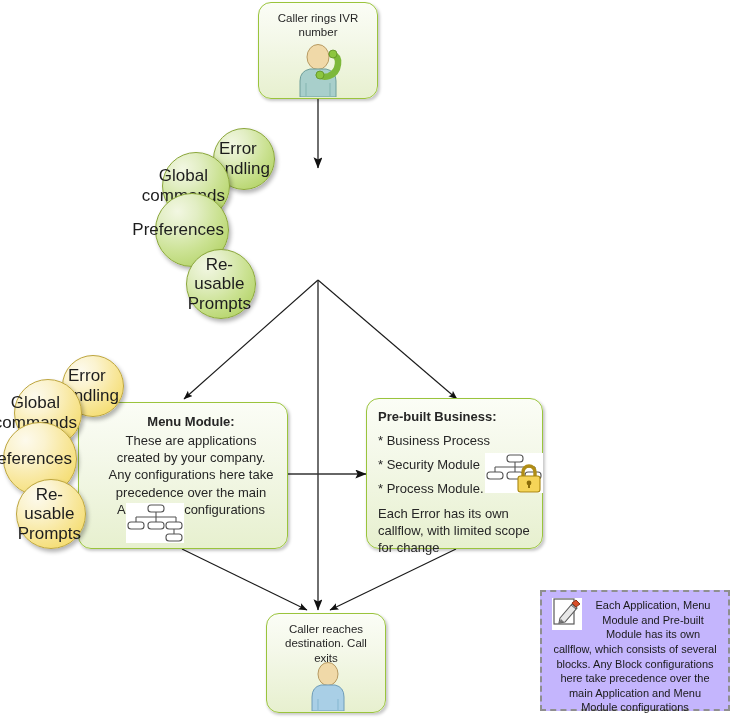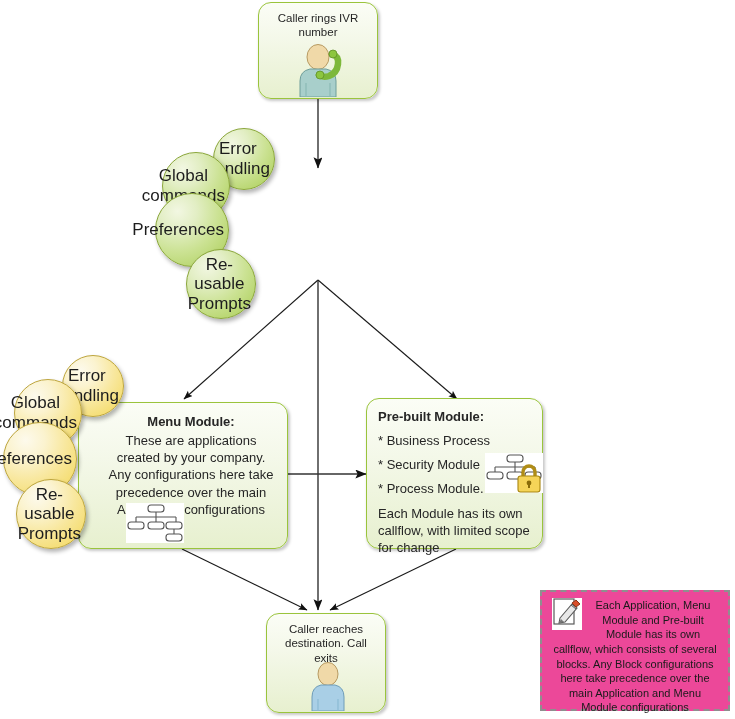--- a/index.html
+++ b/index.html
@@ -100,21 +100,21 @@
   
   .person-plate {
     position: absolute;
     z-index: 4;
   }
 
   
   #note {
     position: absolute;
     box-sizing: border-box;
-    background: #ec4899;
+    background: #c4b5fd;
     border: 2px dashed #8f8f8f;
     padding: 6px 8px 8px 8px;
     font-size: 11px;
     line-height: 1.33;
     text-align: center;
     color: #1a1a1a;
   }
   #note-icon {
     float: left;
     margin: 0 4px 0 2px;
@@ -240,25 +240,25 @@
   </div>
   <div class="bubble bubble-yellow" style="left:3px; top:422px; width:74px; height:74px;">
     <span>Preferences</span>
   </div>
   <div class="bubble bubble-yellow" style="left:16px; top:479px; width:70px; height:70px;">
     <span>Re-usable Prompts</span>
   </div>
 
   <div class="node" id="node-prebuilt-modules" style="left:366px; top:398px; width:177px; height:151px;">
     <div class="module-body" id="prebuilt-body">
-      <span class="node-title">Pre-built Module:</span>
+      <span class="node-title">Pre-built Business:</span>
       <span class="bullet">* Business Process</span>
       <span class="bullet">* Security Module</span>
       <span class="bullet">* Process Module.</span>
-      <span class="tail">Each Module has its own callflow, with limited scope for change</span>
+      <span class="tail">Each Error has its own callflow, with limited scope for change</span>
     </div>
     <div class="icon-plate" style="left:118px; top:54px; width:58px; height:40px;">
       <svg class="orgchart" width="58" height="40" viewBox="0 0 58 40">
         <g fill="#ffffff" stroke="#555555" stroke-width="1.1">
           <rect x="22" y="2" width="16" height="7" rx="3"></rect>
           <rect x="2" y="19" width="16" height="7" rx="3"></rect>
           <rect x="22" y="19" width="16" height="7" rx="3"></rect>
           <rect x="40" y="19" width="16" height="7" rx="3"></rect>
         </g>
         <g stroke="#555555" stroke-width="1.1" fill="none">

